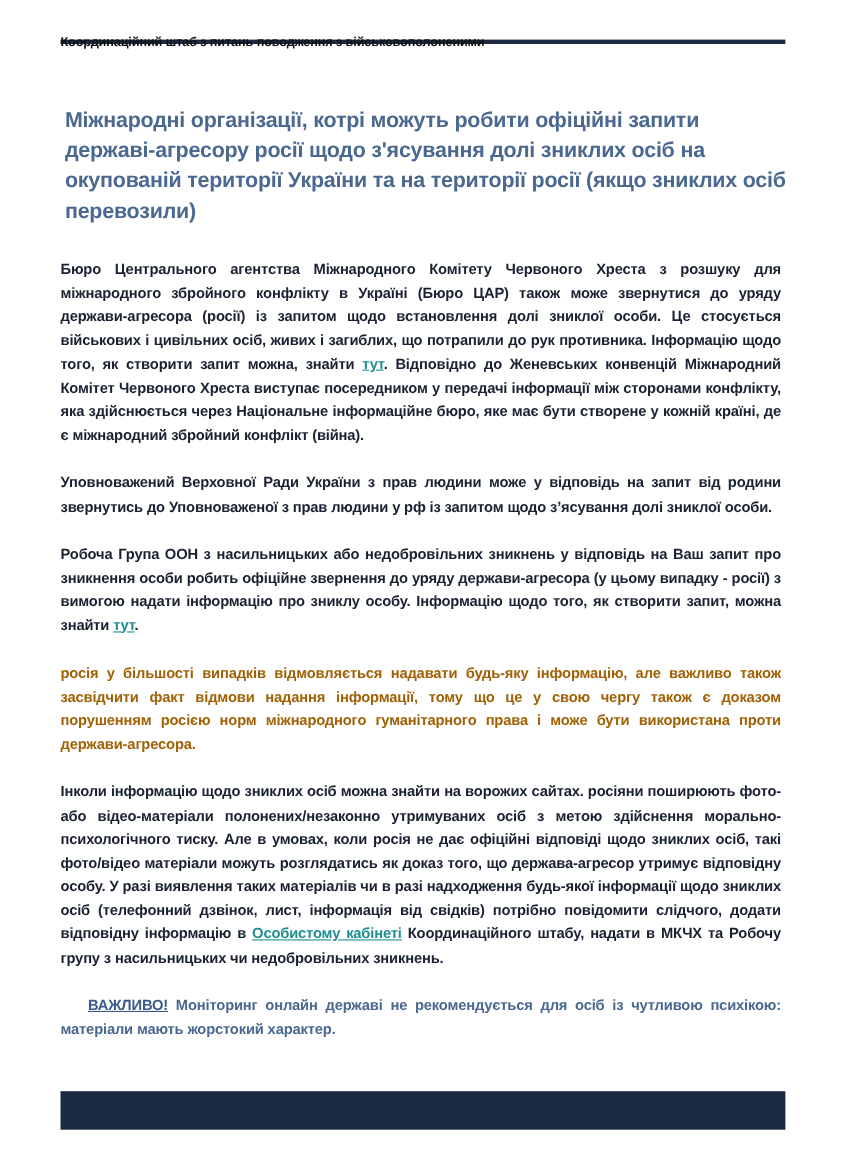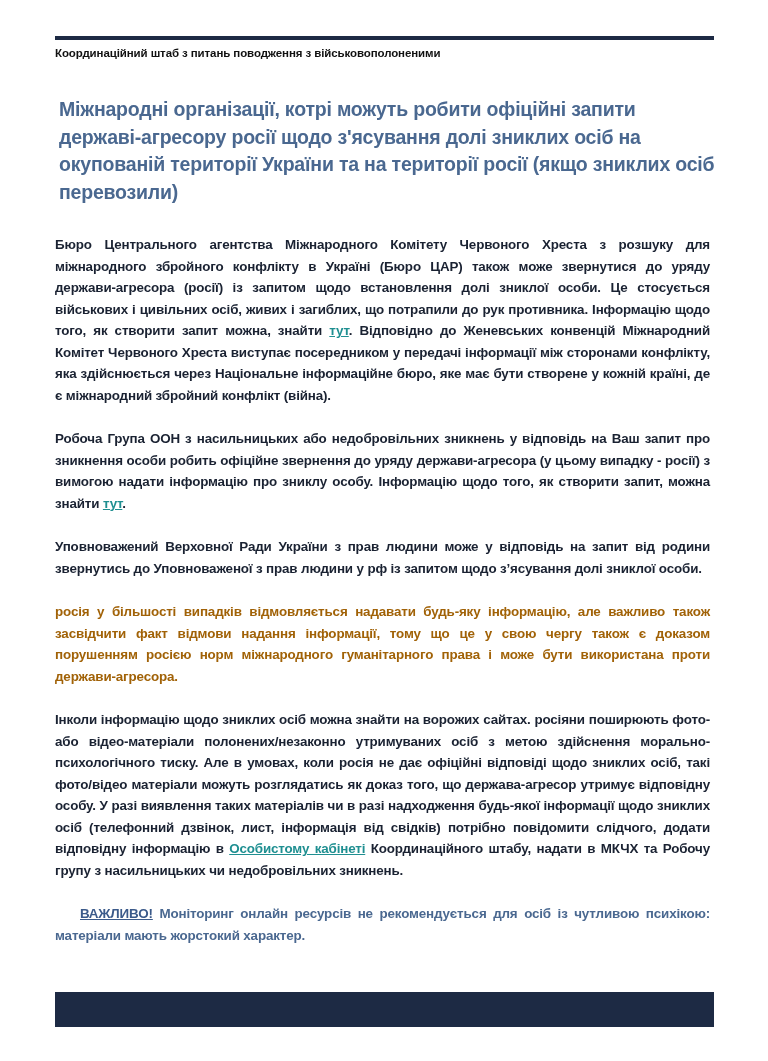--- a/index.html
+++ b/index.html
@@ -1,19 +1,19 @@
 <!DOCTYPE html>
 <html><head>
   <meta charset="utf-8">
   <style>
     html, body { margin: 0; padding: 0; background: #ffffff; }
     body { width: 768px; height: 1061px; position: relative; overflow: hidden;
            font-family: "Liberation Sans", "DejaVu Sans", sans-serif; }
     .top-rule { position: absolute; left: 55px; top: 36px; width: 659px; height: 4px; background: #1d2a44; }
-    .header-text { position: absolute; left: 55px; top: 47px; font-size: 11.5px; font-weight: bold;
+    .header-text { position: absolute; left: 55px; top: 33px; font-size: 11.5px; font-weight: bold;
                    color: #111111; letter-spacing: -0.1px; }
     .title { position: absolute; left: 55px; top: 92px; width: 660px; margin: 4px;
              font-size: 19.5px; line-height: 27.5px; font-weight: bold; color: #4a6890; letter-spacing: -0.2px; }
     .body { position: absolute; left: 55px; top: 234px; width: 659px; }
     .para { margin: 0 4px 22px 0; font-size: 13.4px; line-height: 21.5px; color: #1a2232;
             font-weight: bold; text-align: justify; letter-spacing: -0.15px; }
     .para.p4 { color: #a16207; }
     .link { color: #1f8f91; text-decoration: underline; cursor: pointer; }
     .important { color: #4a6890; }
     .important .imp-label { color: #3b5a8a; text-decoration: underline; padding-left: 25px; }
@@ -23,24 +23,24 @@
 <body>
 
 <div class="top-rule"></div>
 <div class="header-text">Координаційний штаб з питань поводження з військовополоненими</div>
 
 <h1 class="title">Міжнародні організації, котрі можуть робити офіційні запити державі-агресору росії щодо з'ясування долі зниклих осіб на окупованій території України та на території росії (якщо зниклих осіб перевозили)</h1>
 
 <div class="body">
   <p class="para"><span>Бюро Центрального агентства Міжнародного Комітету Червоного Хреста з розшуку для міжнародного збройного конфлікту в Україні (Бюро ЦАР) також може звернутися до уряду держави-агресора (росії) із запитом щодо встановлення долі зниклої особи. Це стосується військових і цивільних осіб, живих і загиблих, що потрапили до рук противника. Інформацію щодо того, як створити запит можна, знайти </span><a class="link">тут</a><span>. Відповідно до Женевських конвенцій Міжнародний Комітет Червоного Хреста виступає посередником у передачі інформації між сторонами конфлікту, яка здійснюється  через Національне інформаційне бюро, яке має бути створене у кожній країні, де є міжнародний збройний конфлікт (війна).</span></p>
 
+  <p class="para">Уповноважений Верховної Ради України з прав людини може у відповідь на запит від родини звернутись до Уповноваженої з прав людини у рф із запитом щодо з’ясування долі зниклої особи.</p>
+
   <p class="para"><span>Робоча Група ООН з насильницьких або недобровільних зникнень у відповідь на Ваш запит про зникнення  особи робить офіційне звернення до уряду держави-агресора (у цьому випадку - росії) з вимогою надати інформацію про зниклу особу. Інформацію щодо того, як створити запит, можна знайти </span><a class="link">тут</a><span>.</span></p>
-
-  <p class="para">Уповноважений Верховної Ради України з прав людини може у відповідь на запит від родини звернутись до Уповноваженої з прав людини у рф із запитом щодо з’ясування долі зниклої особи.</p>
 
   <p class="para p4">росія у більшості випадків відмовляється надавати будь-яку інформацію, але важливо також засвідчити факт відмови надання інформації, тому що це у свою чергу також є доказом порушенням росією норм міжнародного гуманітарного права і може бути використана проти держави-агресора.</p>
 
   <p class="para"><span>Інколи  інформацію щодо зниклих осіб можна знайти на ворожих сайтах. росіяни поширюють фото- або відео-матеріали полонених/незаконно утримуваних осіб з метою здійснення морально-психологічного тиску. Але в умовах, коли росія не дає офіційні відповіді щодо зниклих осіб, такі фото/відео матеріали можуть розглядатись як доказ того, що держава-агресор утримує відповідну особу. У разі виявлення таких матеріалів чи в разі надходження будь-якої інформації щодо зниклих осіб (телефонний дзвінок, лист, інформація від свідків) потрібно повідомити слідчого, додати відповідну інформацію в </span><a class="link">Особистому кабінеті</a><span> Координаційного штабу, надати в МКЧХ та Робочу групу з насильницьких чи недобровільних зникнень.</span></p>
 
-  <p class="para important"><span class="imp-label">ВАЖЛИВО!</span><span> Моніторинг онлайн ресурсів не рекомендується для осіб із чутливою психікою: матеріали мають жорстокий характер.</span></p>
+  <p class="para important"><span class="imp-label">ВАЖЛИВО!</span><span> Моніторинг онлайн державі не рекомендується для осіб із чутливою психікою: матеріали мають жорстокий характер.</span></p>
 </div>
 
 <div class="bottom-band"></div>
 
 </body></html>

